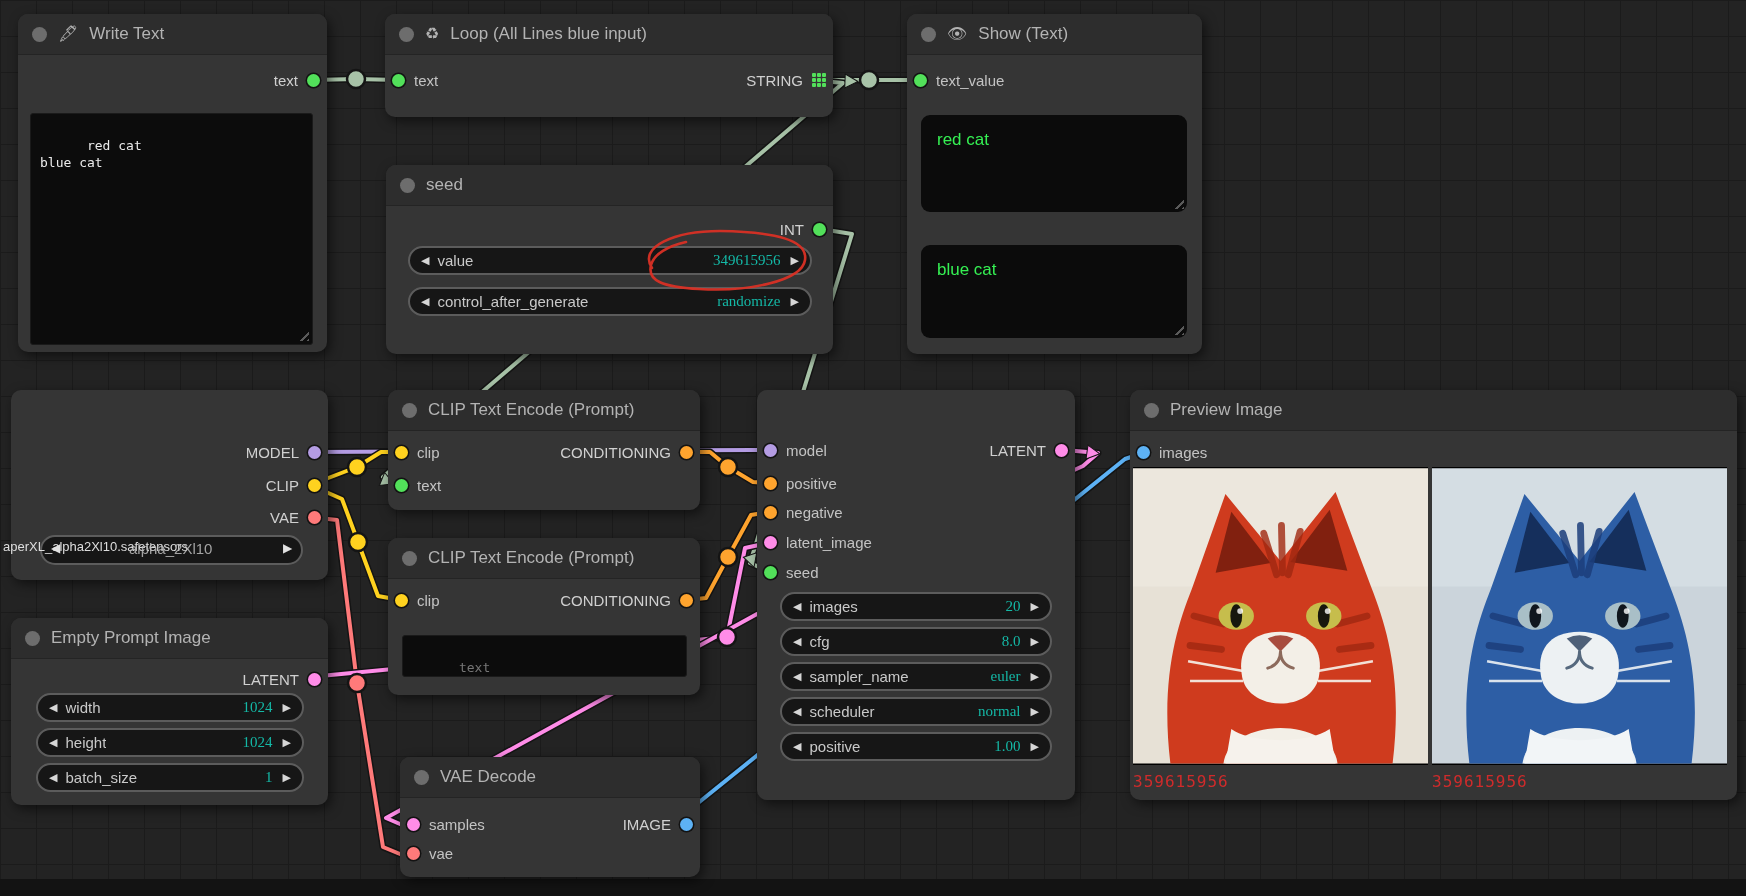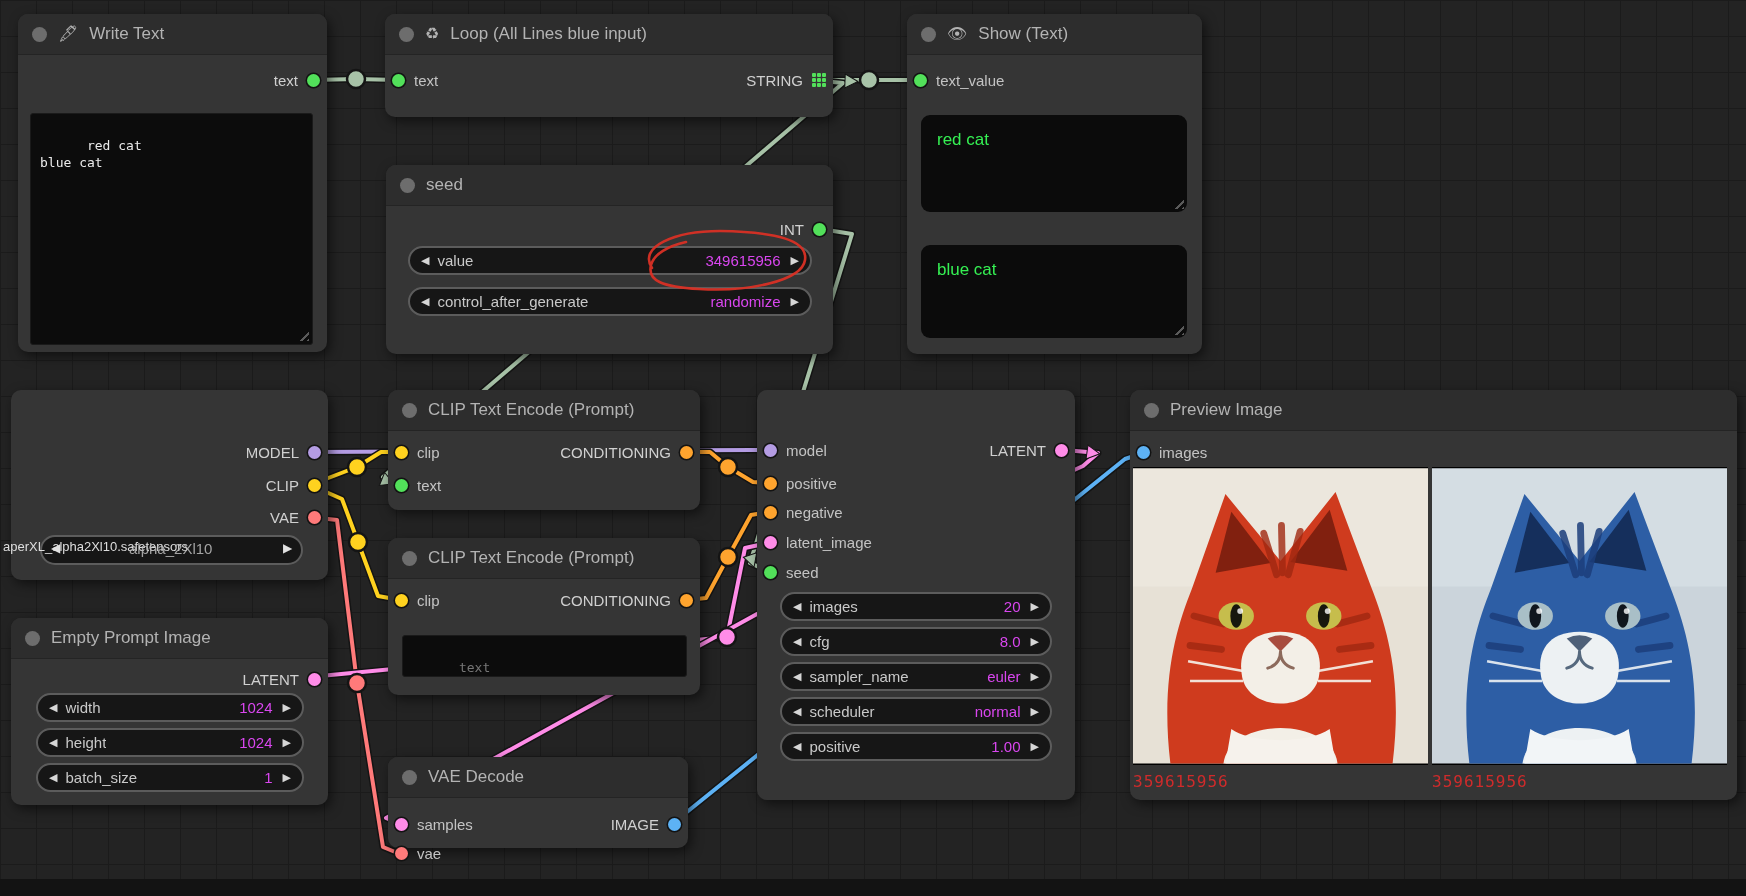--- a/index.html
+++ b/index.html
@@ -35,21 +35,21 @@
   .c-vae{background:#ff7a7a;} .c-cond{background:#ffa42e;} .c-latent{background:#ff8ce8;}
   .c-image{background:#5db2f5;}
   .grid-icon{width:14px;height:14px;flex:none;display:grid;grid-template-columns:repeat(3,1fr);gap:1.5px;}
   .grid-icon span{background:#52e05a;border-radius:1px;}
   .pill{
     position:absolute;height:29px;background:#161616;border:2px solid #5c5c5c;border-radius:16px;
     display:flex;align-items:center;padding:0 11px;font-size:15px;color:#c9c9c9;box-sizing:border-box;
   }
   .arr{font-size:11px;color:#d6d6d6;flex:none;}
   .wname{margin-left:8px;overflow:hidden;white-space:nowrap;}
-  .wval{margin-left:auto;color:#d946ef;white-space:nowrap;}
+  .wval{margin-left:auto;color:#14b8a6;white-space:nowrap;font-family:Liberation Serif, serif;}
   .arr.r{margin-left:10px;}
   .ta{
     position:absolute;background:#0c0c0c;border:1px solid #1a1a1a;border-radius:3px;
     color:#ececec;font:13px/1.35 "DejaVu Sans Mono", monospace;padding:5px 9px;
     white-space:pre;overflow:hidden;box-sizing:border-box;
   }
   .placeholder{color:#767676;}
   .showbox{
     position:absolute;background:#0b0b0b;border-radius:9px;color:#35f053;
     font-size:17px;padding:15px 16px;box-sizing:border-box;overflow:hidden;
@@ -361,21 +361,21 @@
       <span class="arr r">▶</span>
     </div>
     <div class="pill" style="left:23px;top:342px;width:272px">
       <span class="arr">◀</span>
       <span class="wname">positive</span>
       <span class="wval">1.00</span>
       <span class="arr r">▶</span>
     </div>
   </div>
 
-  <div class="node" style="left:388px;top:757px;width:300px;height:91px">
+  <div class="node" style="left:400px;top:757px;width:300px;height:120px">
     <div class="titlebar">
       <span class="tdot"></span>
       <span>VAE Decode</span>
     </div>
     <div class="slot in" style="top:56px">
       <span class="dot c-latent"></span>
       <span>samples</span>
     </div>
     <div class="slot in" style="top:85px">
       <span class="dot c-vae"></span>

